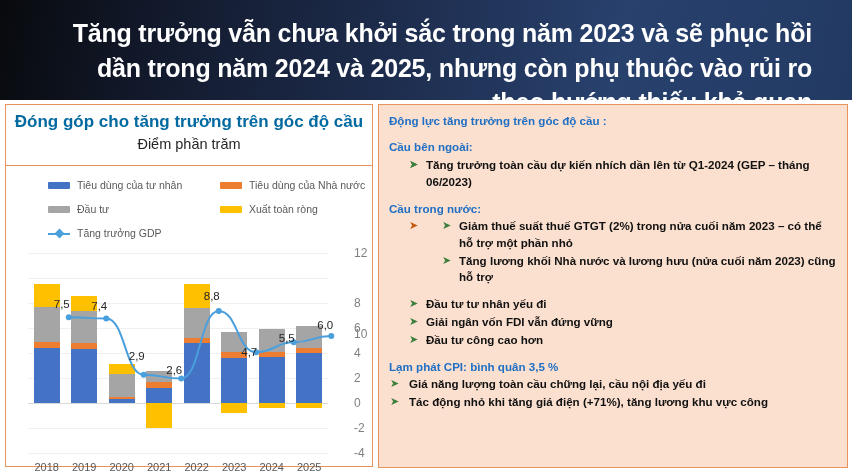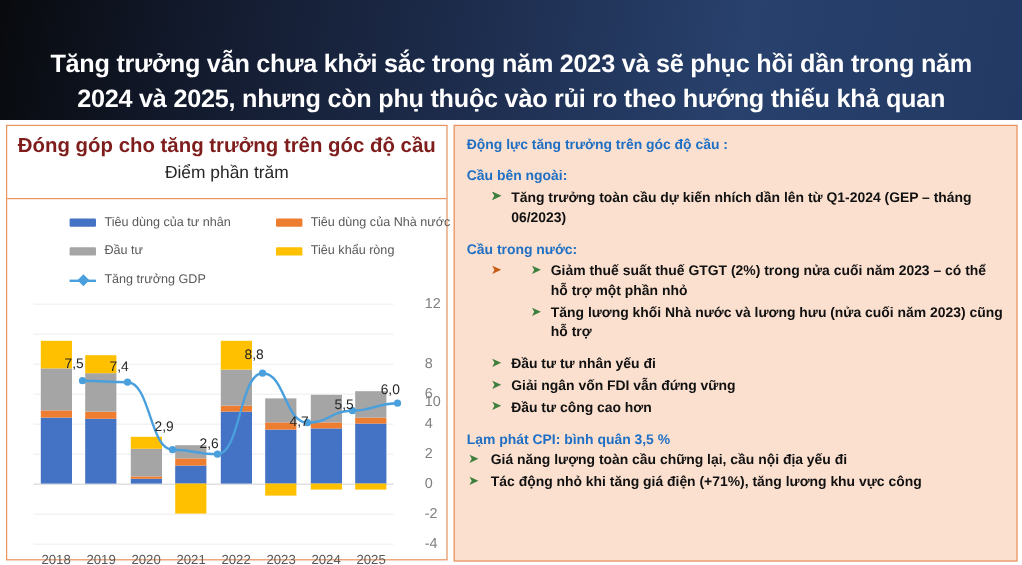--- a/index.html
+++ b/index.html
@@ -2,35 +2,35 @@
 <html><head>
 <meta charset="utf-8">
 <style>
   html,body{margin:0;padding:0;}
   body{width:852px;height:471px;background:#fff;font-family:"Liberation Sans",sans-serif;overflow:hidden;}
   .slide{position:relative;width:852px;height:471px;}
 
   
   .header{position:absolute;left:0;top:0;width:852px;height:100px;
     background:linear-gradient(100deg,#080a0d 0%,#12192b 18%,#1d2c4c 45%,#28416d 72%,#223a63 100%);}
-  .header-title{position:absolute;left:40px;top:16px;width:772px;text-align:center;
-    color:#ffffff;font-size:21px;font-weight:700;line-height:1.38;letter-spacing:-0.2px;margin-top:24px;}
+  .header-title{position:absolute;left:40px;top:16px;width:772px;text-align:right;
+    color:#ffffff;font-size:25px;font-weight:700;line-height:1.38;letter-spacing:-0.2px;}
 
   
   .chart-panel{position:absolute;left:5px;top:104px;width:368px;height:363px;background:#fff;
     border:1px solid #e8925c;box-sizing:border-box;}
   .chart-titlebox{position:absolute;left:0;top:0;width:366px;height:61px;
     border-bottom:1px solid #e8925c;box-sizing:border-box;}
   .chart-title{position:absolute;left:0;top:7px;width:366px;text-align:center;
-    color:#7f1d1d;font-size:17px;font-weight:700;}
+    color:#0369a1;font-size:17px;font-weight:700;}
   .chart-subtitle{position:absolute;left:0;top:31px;width:366px;text-align:center;
     color:#262626;font-size:14.5px;font-weight:400;}
 
   
-  .legend{position:absolute;left:52px;top:74px;width:320px;height:62px;}
+  .legend{position:absolute;left:42px;top:74px;width:320px;height:62px;}
   .legend-item{position:absolute;display:flex;align-items:center;gap:7px;}
   .legend-item.c0{left:0;top:0;}
   .legend-item.c1{left:172px;top:0;}
   .legend-item.c2{left:0;top:24px;}
   .legend-item.c3{left:172px;top:24px;}
   .legend-item.c4{left:0;top:48px;}
   .sw{width:22px;height:7px;display:inline-block;border-radius:1px;}
   .legend-label{font-size:10.5px;color:#595959;white-space:nowrap;}
   .sw-line{width:22px;height:9px;position:relative;display:inline-block;}
   .sw-line i{position:absolute;left:0;top:4px;width:22px;height:2px;background:#4a9fdd;}
@@ -87,21 +87,21 @@
       <div class="legend-item c1">
         <span class="sw" style="background:#ED7D31"></span>
         <span class="legend-label">Tiêu dùng của Nhà nước</span>
       </div>
       <div class="legend-item c2">
         <span class="sw" style="background:#A5A5A5"></span>
         <span class="legend-label">Đầu tư</span>
       </div>
       <div class="legend-item c3">
         <span class="sw" style="background:#FFC000"></span>
-        <span class="legend-label">Tiêu khẩu ròng</span>
+        <span class="legend-label">Xuất toàn ròng</span>
       </div>
       <div class="legend-item c4">
         <span class="sw-line">
             <i></i>
             <b></b>
           </span>
         <span class="legend-label">Tăng trưởng GDP</span>
       </div>
     </div>
 

